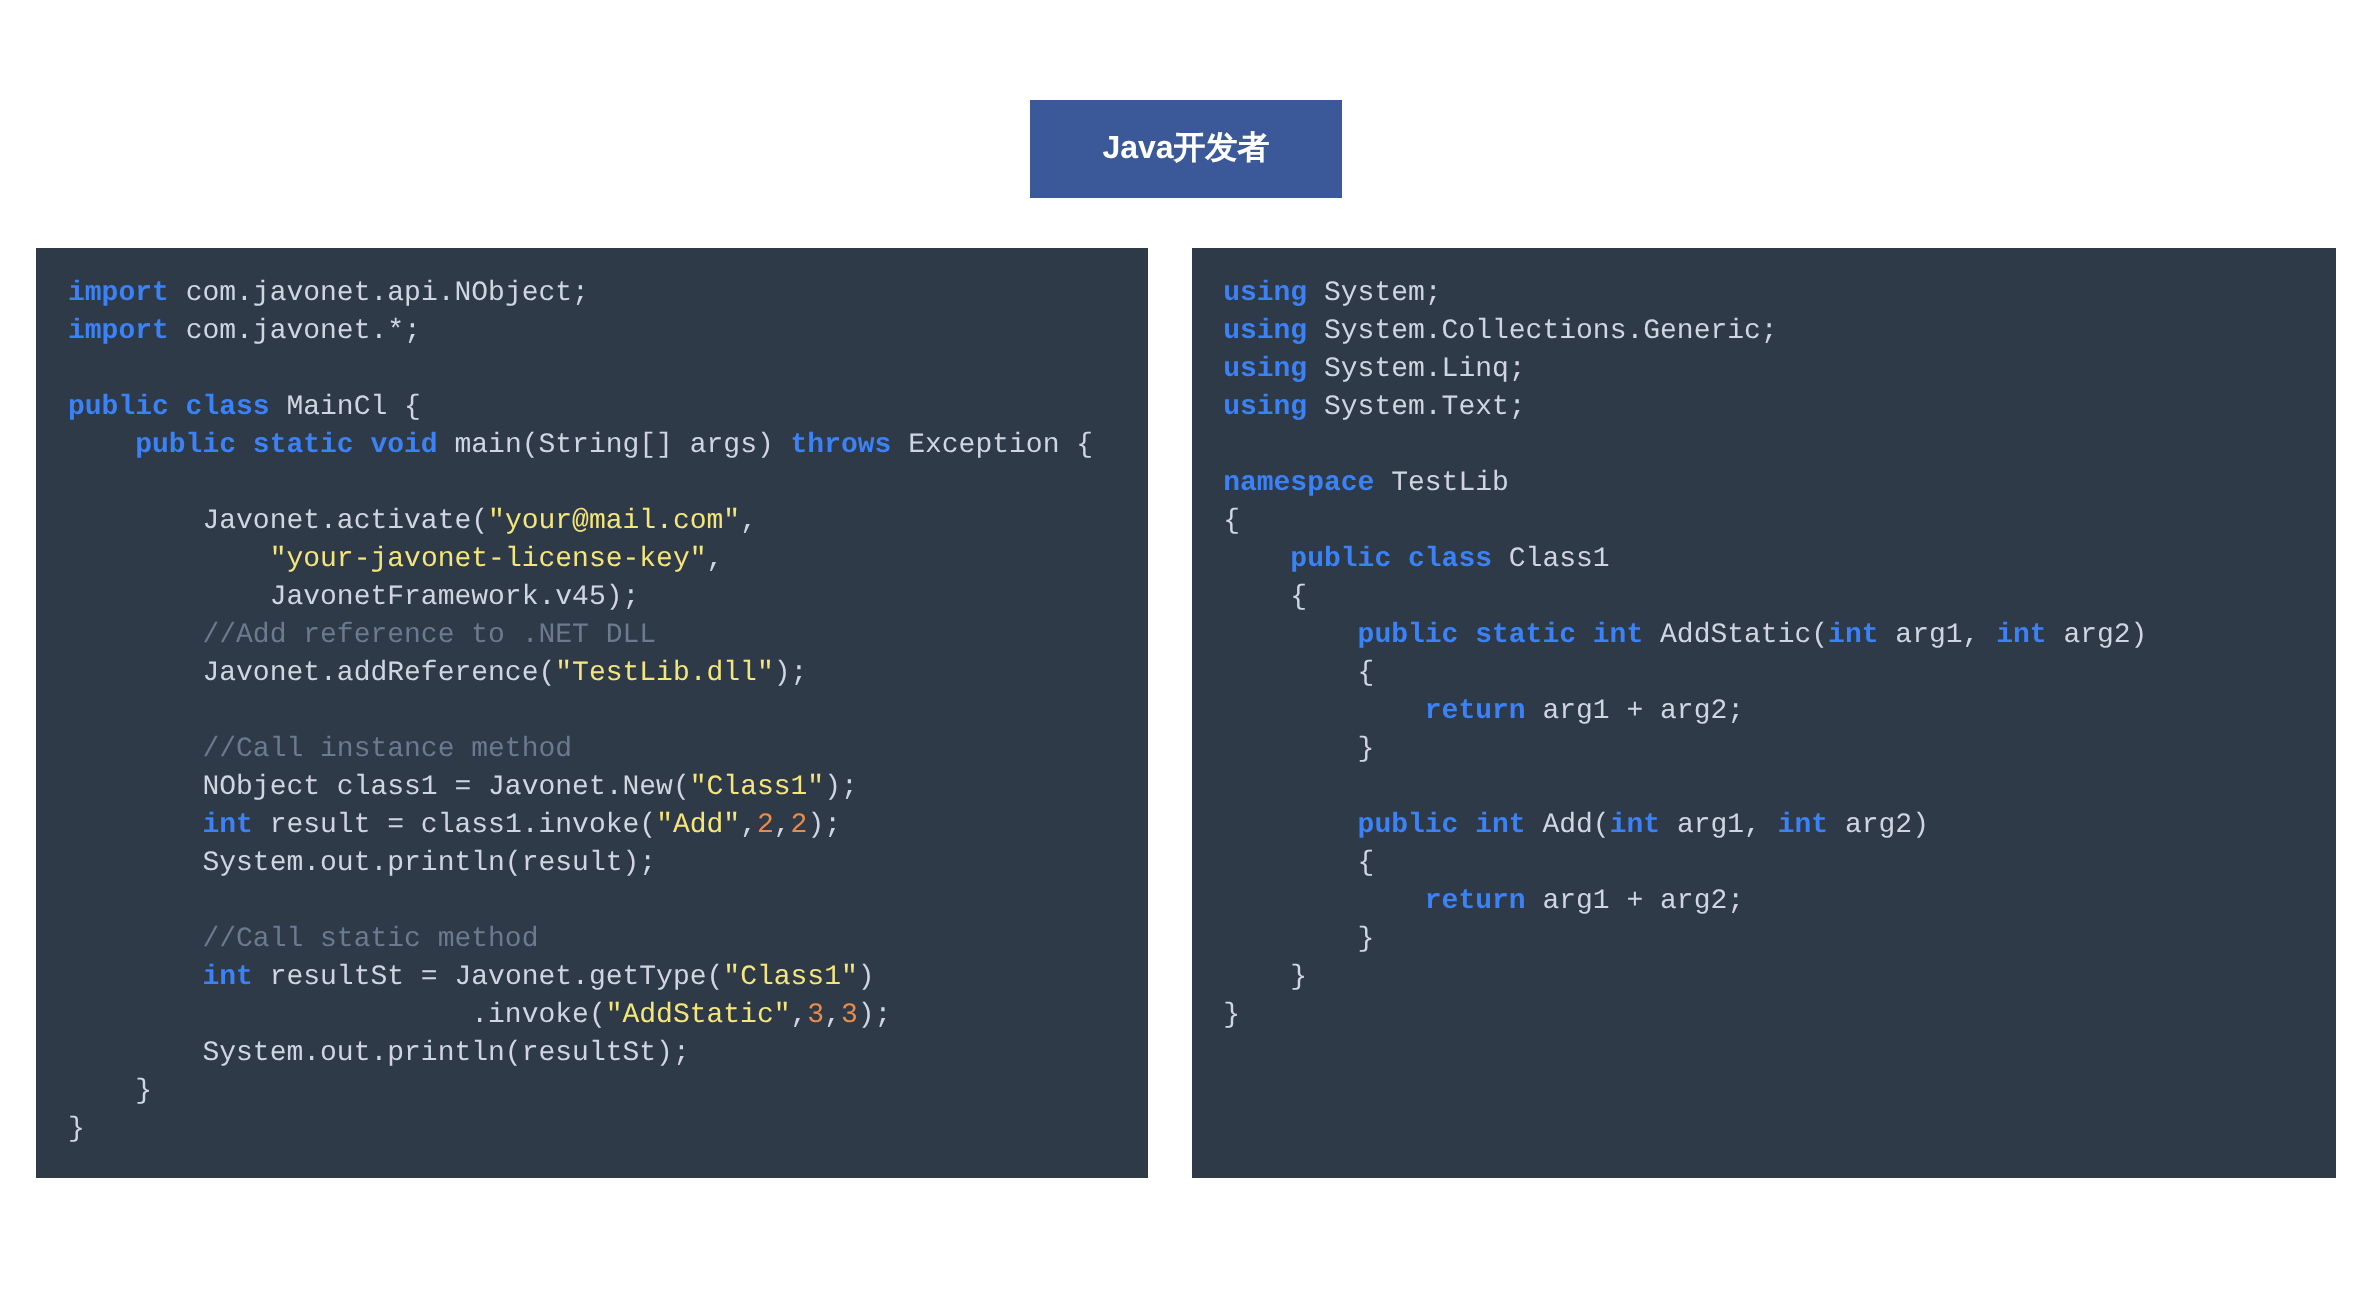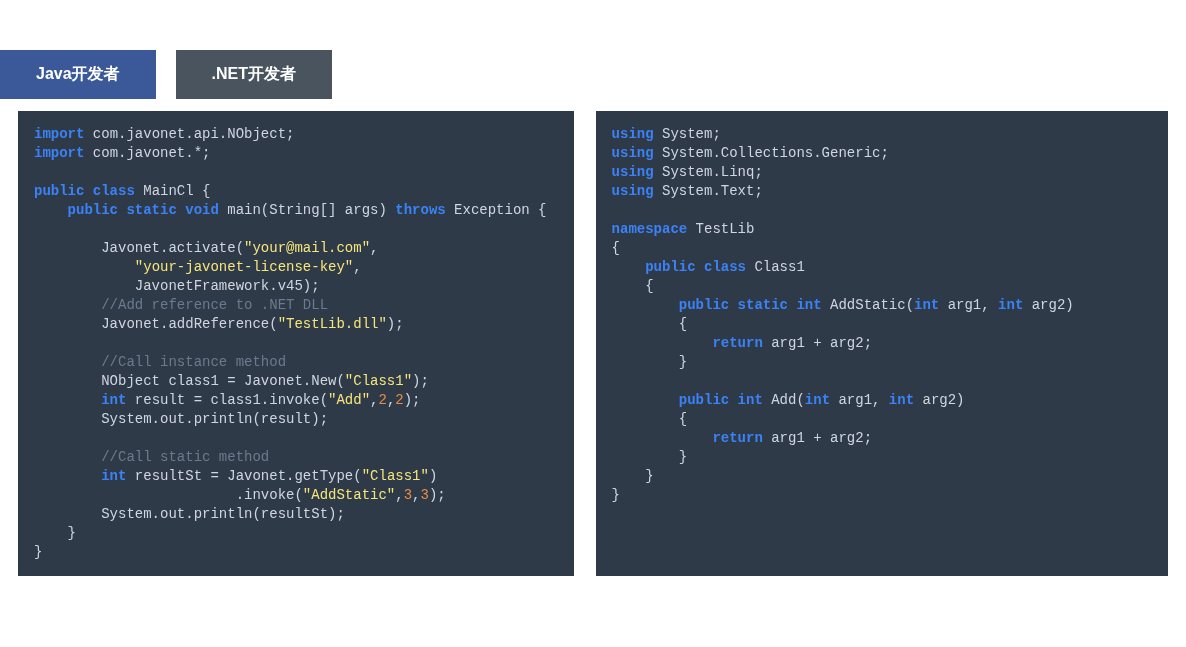--- a/index.html
+++ b/index.html
@@ -4,24 +4,24 @@
 <style>
   body {
     margin: 0;
     padding: 0;
     background: #ffffff;
     font-family: "SimSun", "NSimSun", "Courier New", monospace;
     width: 1186px;
   }
   .tabs {
     display: flex;
-    justify-content: flex-start;
+    justify-content: center;
     gap: 20px;
     padding-top: 50px;
-    padding-bottom: 12px;
+    padding-bottom: 25px;
   }
   .tab {
     padding: 14px 36px;
     font-size: 16px;
     font-weight: bold;
     color: #fff;
     border: none;
     cursor: pointer;
     font-family: "Microsoft YaHei", Arial, sans-serif;
   }
@@ -55,21 +55,20 @@
   .kw { color: #3b82f6; font-weight: bold; }
   .str { color: #f5e67b; }
   .num { color: #e98c4a; }
   .com { color: #6b7a8f; }
 </style>
 </head>
 <body>
 
 <div class="tabs">
   <button class="tab tab-active">Java开发者</button>
-  <button class="tab tab-inactive">.NET开发者</button>
 </div>
 
 <div class="panels">
 
   <div class="panel panel-left">
 <pre><span class="kw">import</span><span> com.javonet.api.NObject;</span>
 <span class="kw">import</span><span> com.javonet.*;</span>
 
 <span class="kw">public class</span><span> MainCl {</span>
 <span class="kw">    public static void</span><span> main(String[] args) </span><span class="kw">throws</span><span> Exception {</span>

